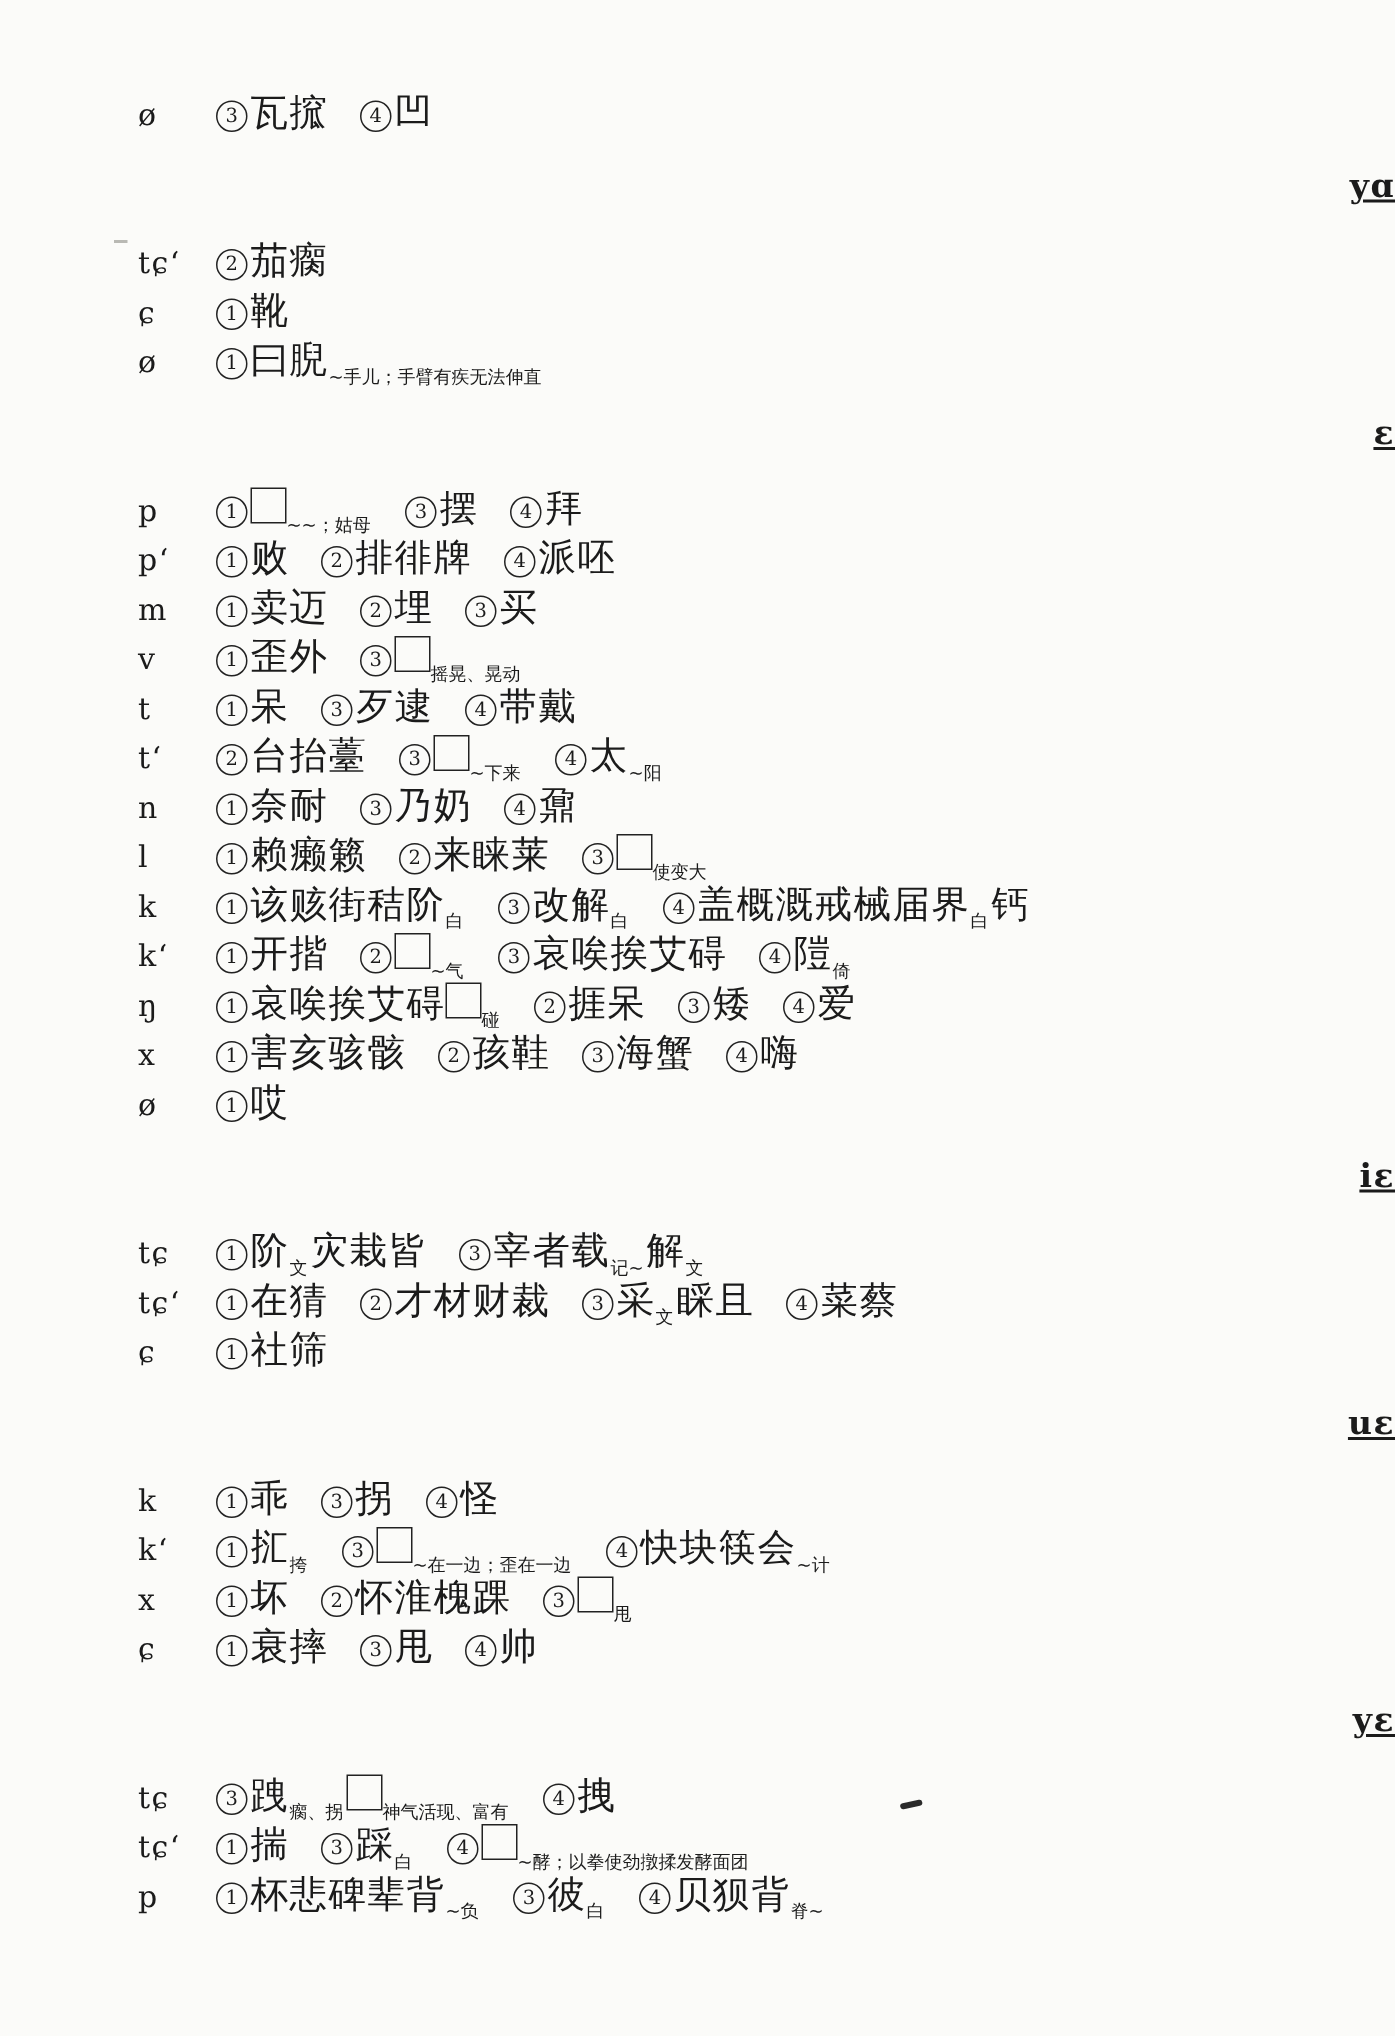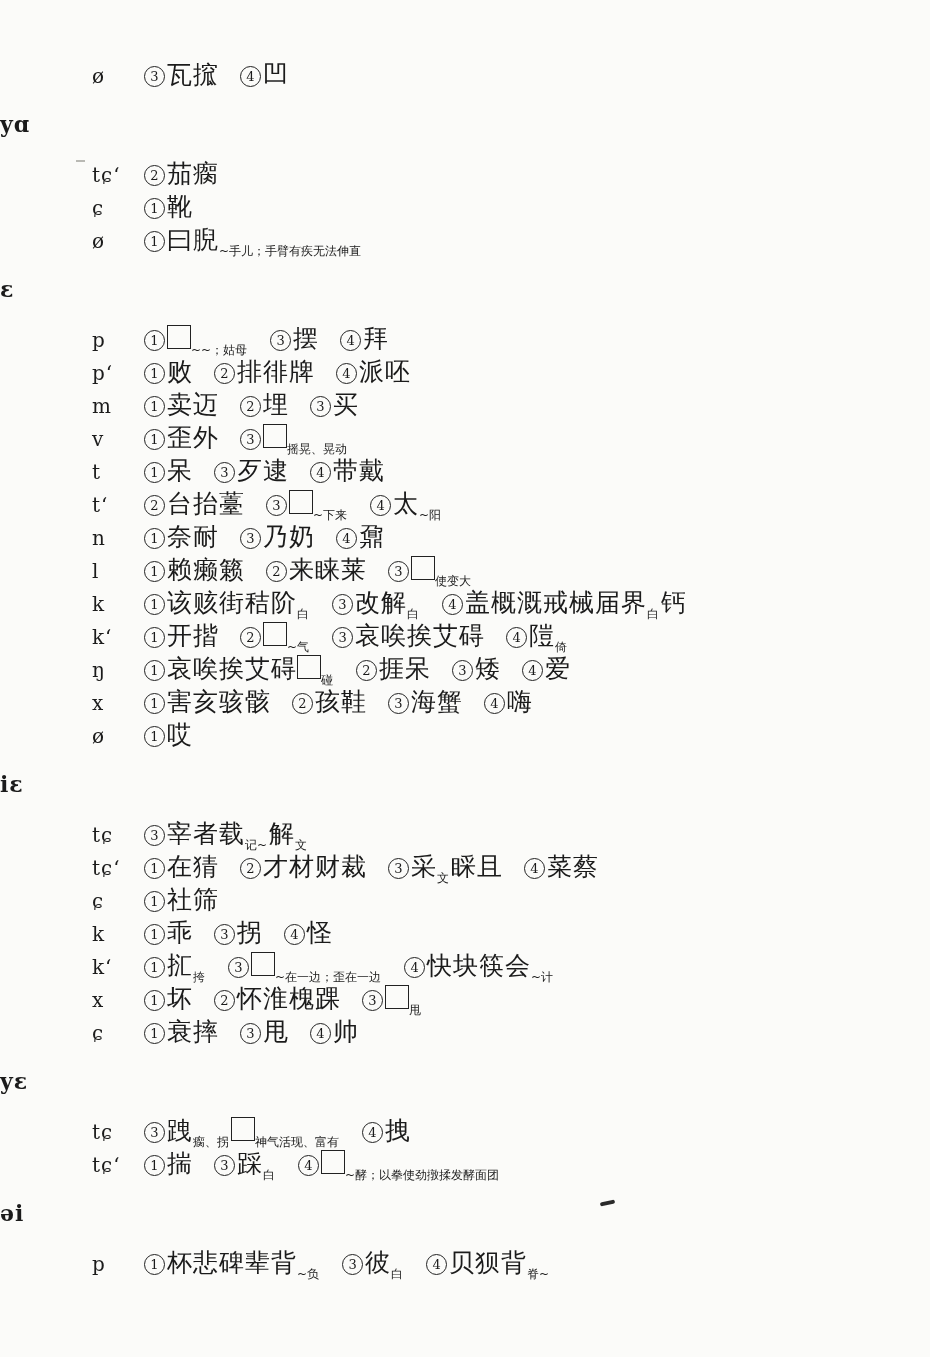--- a/index.html
+++ b/index.html
@@ -12,27 +12,28 @@
     position:relative;
   }
   .page{
     position:relative;
     width:930px;height:1357px;
     padding-top:58px;
     box-sizing:border-box;
   }
   .section{margin:0;}
   .section-header{
-    text-align:left;
+    text-align:right;
     font-family:"DejaVu Serif","Liberation Serif",serif;
     font-weight:bold;
     font-size:22px;
     line-height:30px;
     margin:18px 0 18px 0;
     letter-spacing:1px;
+    text-decoration:underline;
   }
   .entry-row{
     display:flex;
     align-items:baseline;
     padding-left:92px;
     line-height:33px;
     height:33px;
     white-space:nowrap;
   }
   .initial-label{
@@ -186,35 +187,37 @@
         </div>
         <div class="entry-row">
           <span class="initial-label">ø</span>
           <span class="tone-item"><span class="tone-number">1</span><span class="char-group">哎</span></span>
         </div>
       </section>
       <section class="section">
         <div class="section-header">iɛ</div>
         <div class="entry-row">
           <span class="initial-label">tɕ</span>
+          <span class="tone-item"><span class="tone-number">1</span><span class="char-group">阶</span><span class="annotation">文</span><span class="char-group">灾栽皆</span></span>
           <span class="tone-item"><span class="tone-number">3</span><span class="char-group">宰者载</span><span class="annotation">记~</span><span class="char-group">解</span><span class="annotation">文</span></span>
         </div>
         <div class="entry-row">
           <span class="initial-label">tɕ‘</span>
           <span class="tone-item"><span class="tone-number">1</span><span class="char-group">在猜</span></span>
           <span class="tone-item"><span class="tone-number">2</span><span class="char-group">才材财裁</span></span>
           <span class="tone-item"><span class="tone-number">3</span><span class="char-group">采</span><span class="annotation">文</span><span class="char-group">睬且</span></span>
           <span class="tone-item"><span class="tone-number">4</span><span class="char-group">菜蔡</span></span>
         </div>
         <div class="entry-row">
           <span class="initial-label">ɕ</span>
           <span class="tone-item"><span class="tone-number">1</span><span class="char-group">社筛</span></span>
         </div>
       </section>
       <section class="section">
+        <div class="section-header">uɛ</div>
         <div class="entry-row">
           <span class="initial-label">k</span>
           <span class="tone-item"><span class="tone-number">1</span><span class="char-group">乖</span></span>
           <span class="tone-item"><span class="tone-number">3</span><span class="char-group">拐</span></span>
           <span class="tone-item"><span class="tone-number">4</span><span class="char-group">怪</span></span>
         </div>
         <div class="entry-row">
           <span class="initial-label">k‘</span>
           <span class="tone-item"><span class="tone-number">1</span><span class="char-group">㧟</span><span class="annotation">挎</span></span>
           <span class="tone-item"><span class="tone-number">3</span><span class="placeholder-box"></span><span class="annotation">~在一边；歪在一边</span></span>
@@ -241,21 +244,20 @@
           <span class="tone-item"><span class="tone-number">4</span><span class="char-group">拽</span></span>
         </div>
         <div class="entry-row">
           <span class="initial-label">tɕ‘</span>
           <span class="tone-item"><span class="tone-number">1</span><span class="char-group">揣</span></span>
           <span class="tone-item"><span class="tone-number">3</span><span class="char-group">踩</span><span class="annotation">白</span></span>
           <span class="tone-item"><span class="tone-number">4</span><span class="placeholder-box"></span><span class="annotation">~酵；以拳使劲撴揉发酵面团</span></span>
         </div>
       </section>
       <section class="section">
-        <div class="section-header">əi</div>
         <div class="entry-row">
           <span class="initial-label">p</span>
           <span class="tone-item"><span class="tone-number">1</span><span class="char-group">杯悲碑辈背</span><span class="annotation">~负</span></span>
           <span class="tone-item"><span class="tone-number">3</span><span class="char-group">彼</span><span class="annotation">白</span></span>
           <span class="tone-item"><span class="tone-number">4</span><span class="char-group">贝狈背</span><span class="annotation">脊~</span></span>
         </div>
       </section>
     </div>
 </main>
 

